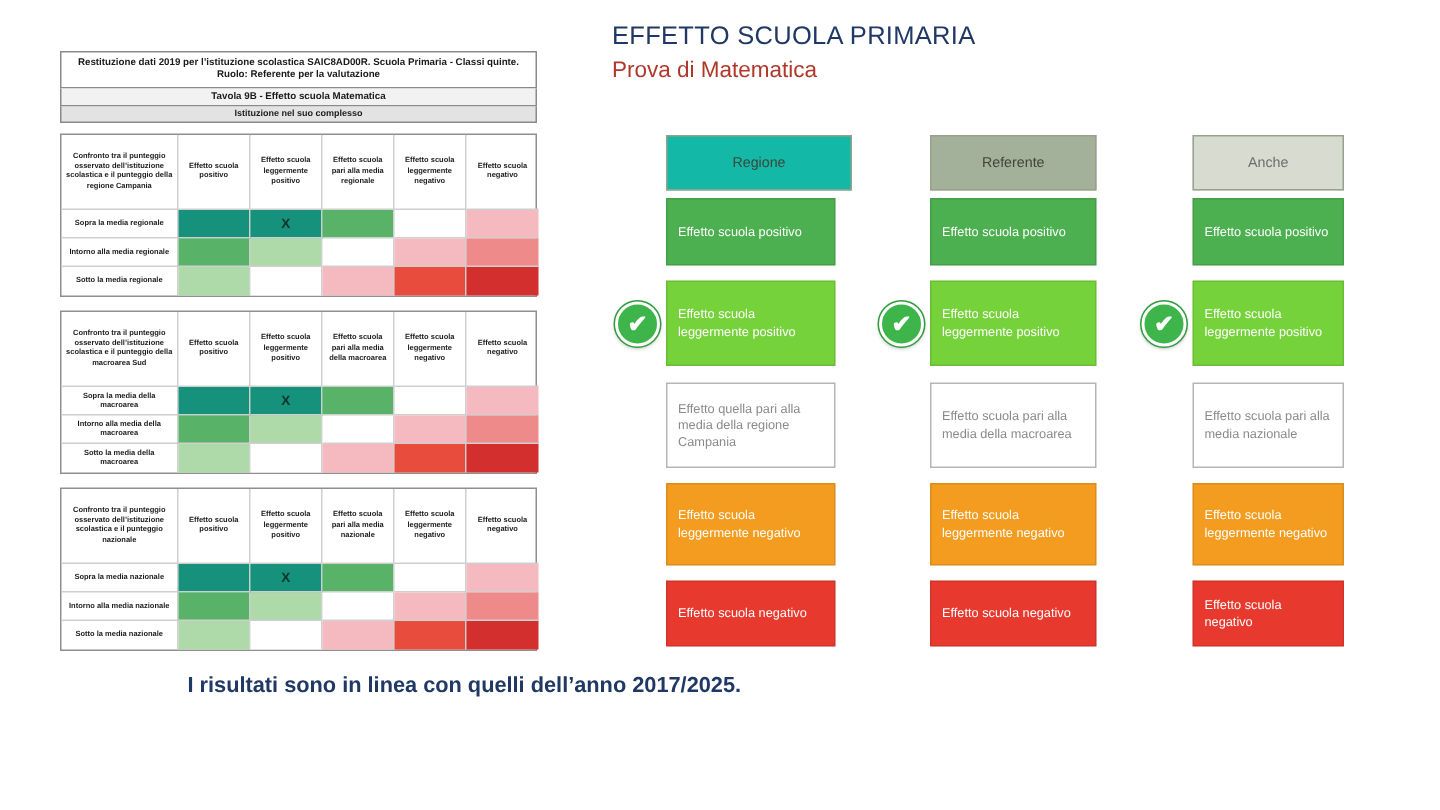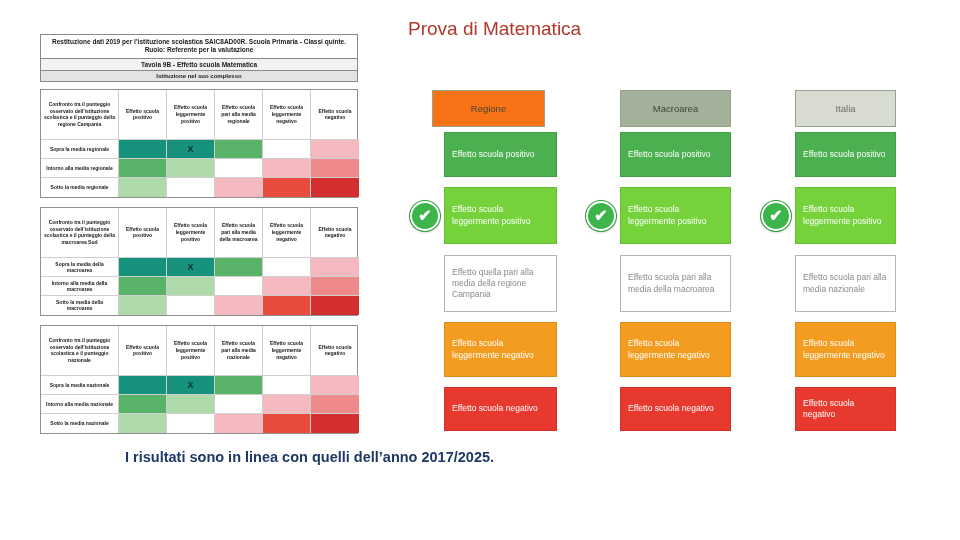--- a/index.html
+++ b/index.html
@@ -18,21 +18,21 @@
   .t-row>div:last-child{border-right:0;}
   .t-section .t-datarow:last-child>div{border-bottom:0;}
   .t-corner{font-size:5px;font-weight:bold;padding:2px;min-height:50px;line-height:1.35;}
   .t-colhead{font-size:5px;font-weight:bold;padding:2px;line-height:1.35;min-height:50px;}
   .t-rowlabel{font-size:5px;font-weight:bold;height:19px;line-height:1.2;padding:0 3px;}
   .t-cell{height:19px;font-size:9px;font-weight:bold;color:#10332b;}
 
   
   .title-block{position:absolute;left:408px;top:14px;}
   .slide-title{font-size:17px;letter-spacing:.2px;}
-  .slide-subtitle{font-size:19px;margin-top:4px;}
+  .slide-subtitle{font-size:15px;margin-top:4px;}
 
   
   .p-header{position:absolute;display:flex;align-items:center;justify-content:center;font-size:9.5px;border:1px solid #97a18c;}
   .p-box{position:absolute;font-size:8.5px;line-height:1.3;padding:4px 7px;border:1px solid rgba(0,0,0,.10);display:flex;align-items:center;}
   .p-box.is-white{border:1px solid #b5b5b5;}
   .check-icon{position:absolute;width:30px;height:30px;border-radius:50%;background:#3db54a;border:2px solid #ffffff;
     box-shadow:0 0 0 1px #2e9c3a,0 1px 3px rgba(0,0,0,.35);color:#fff;font-weight:bold;font-size:16px;
     display:flex;align-items:center;justify-content:center;z-index:3;}
 
   
@@ -148,39 +148,40 @@
             <div class="t-cell" style="background: rgb(255, 255, 255);"></div>
             <div class="t-cell" style="background: rgb(245, 185, 192);"></div>
             <div class="t-cell" style="background: rgb(231, 76, 60);"></div>
             <div class="t-cell" style="background: rgb(211, 47, 47);"></div>
           </div>
         </div>
       </div>
   </div>
 
   <div class="title-block">
+    <div class="slide-title" style="color: rgb(31, 56, 100);">EFFETTO SCUOLA PRIMARIA</div>
     <div class="slide-subtitle" style="color: rgb(176, 56, 42);">Prova di Matematica</div>
   </div>
 
   <div id="panel">
-      <div class="p-header" style="left: 432px; top: 90px; width: 113px; height: 37px; background: #f97316; color: rgb(62, 70, 58);">Regione</div>
+      <div class="p-header" style="left: 444px; top: 90px; width: 124px; height: 37px; background: #14b8a6; color: rgb(62, 70, 58);">Regione</div>
       <div class="p-box" style="left: 444px; top: 132px; width: 113px; height: 45px; background: rgb(76, 176, 80); color: rgb(255, 255, 255);">Effetto scuola positivo</div>
       <div class="p-box" style="left: 444px; top: 187px; width: 113px; height: 57px; background: rgb(118, 210, 59); color: rgb(255, 255, 255);">Effetto scuola leggermente positivo</div>
       <div class="p-box is-white" style="left: 444px; top: 255px; width: 113px; height: 57px; background: rgb(255, 255, 255); color: rgb(138, 138, 138);">Effetto quella pari alla media della regione Campania</div>
       <div class="p-box" style="left: 444px; top: 322px; width: 113px; height: 55px; background: rgb(244, 156, 31); color: rgb(255, 255, 255);">Effetto scuola leggermente negativo</div>
       <div class="p-box" style="left: 444px; top: 387px; width: 113px; height: 44px; background: rgb(232, 57, 46); color: rgb(255, 255, 255);">Effetto scuola negativo</div>
       <div class="check-icon" style="left: 410px; top: 200.5px;">✔</div>
-      <div class="p-header" style="left: 620px; top: 90px; width: 111px; height: 37px; background: rgb(163, 176, 154); color: rgb(62, 70, 58);">Macroarea</div>
+      <div class="p-header" style="left: 620px; top: 90px; width: 111px; height: 37px; background: rgb(163, 176, 154); color: rgb(62, 70, 58);">Referente</div>
       <div class="p-box" style="left: 620px; top: 132px; width: 111px; height: 45px; background: rgb(76, 176, 80); color: rgb(255, 255, 255);">Effetto scuola positivo</div>
       <div class="p-box" style="left: 620px; top: 187px; width: 111px; height: 57px; background: rgb(118, 210, 59); color: rgb(255, 255, 255);">Effetto scuola leggermente positivo</div>
       <div class="p-box is-white" style="left: 620px; top: 255px; width: 111px; height: 57px; background: rgb(255, 255, 255); color: rgb(138, 138, 138);">Effetto scuola pari alla media della macroarea</div>
       <div class="p-box" style="left: 620px; top: 322px; width: 111px; height: 55px; background: rgb(244, 156, 31); color: rgb(255, 255, 255);">Effetto scuola leggermente negativo</div>
       <div class="p-box" style="left: 620px; top: 387px; width: 111px; height: 44px; background: rgb(232, 57, 46); color: rgb(255, 255, 255);">Effetto scuola negativo</div>
       <div class="check-icon" style="left: 586px; top: 200.5px;">✔</div>
-      <div class="p-header" style="left: 795px; top: 90px; width: 101px; height: 37px; background: rgb(216, 220, 208); color: rgb(109, 109, 109);">Italia</div>
+      <div class="p-header" style="left: 795px; top: 90px; width: 101px; height: 37px; background: rgb(216, 220, 208); color: rgb(109, 109, 109);">Anche</div>
       <div class="p-box" style="left: 795px; top: 132px; width: 101px; height: 45px; background: rgb(76, 176, 80); color: rgb(255, 255, 255);">Effetto scuola positivo</div>
       <div class="p-box" style="left: 795px; top: 187px; width: 101px; height: 57px; background: rgb(118, 210, 59); color: rgb(255, 255, 255);">Effetto scuola leggermente positivo</div>
       <div class="p-box is-white" style="left: 795px; top: 255px; width: 101px; height: 57px; background: rgb(255, 255, 255); color: rgb(138, 138, 138);">Effetto scuola pari alla media nazionale</div>
       <div class="p-box" style="left: 795px; top: 322px; width: 101px; height: 55px; background: rgb(244, 156, 31); color: rgb(255, 255, 255);">Effetto scuola leggermente negativo</div>
       <div class="p-box" style="left: 795px; top: 387px; width: 101px; height: 44px; background: rgb(232, 57, 46); color: rgb(255, 255, 255);">Effetto scuola negativo</div>
       <div class="check-icon" style="left: 761px; top: 200.5px;">✔</div>
     </div>
 
   <div class="footer" style="color: rgb(31, 56, 100);">
     <span class="note">I risultati sono in linea con quelli dell’anno 2017/2025.</span>

